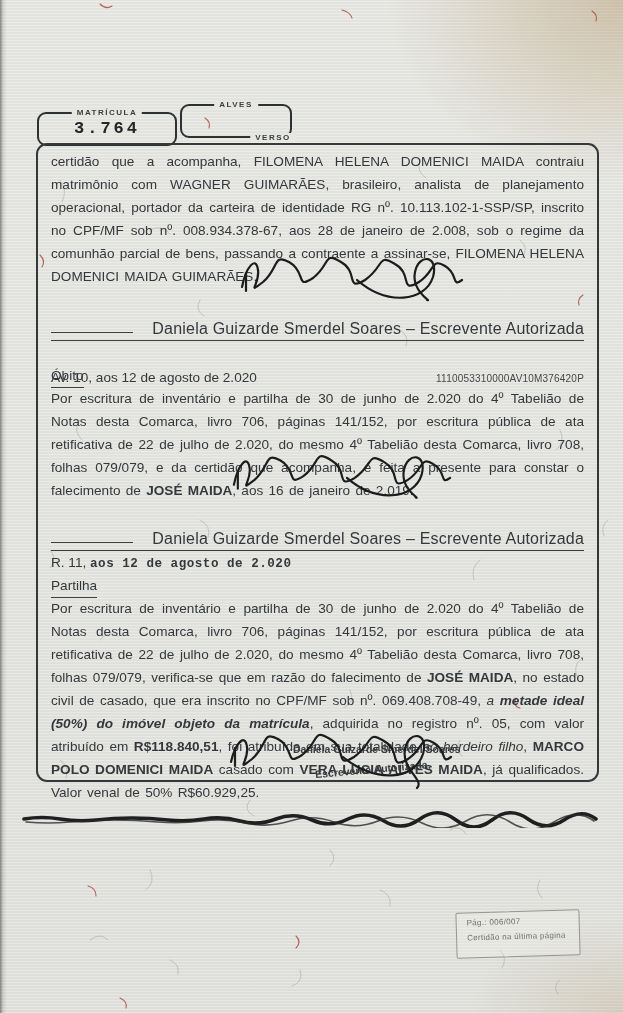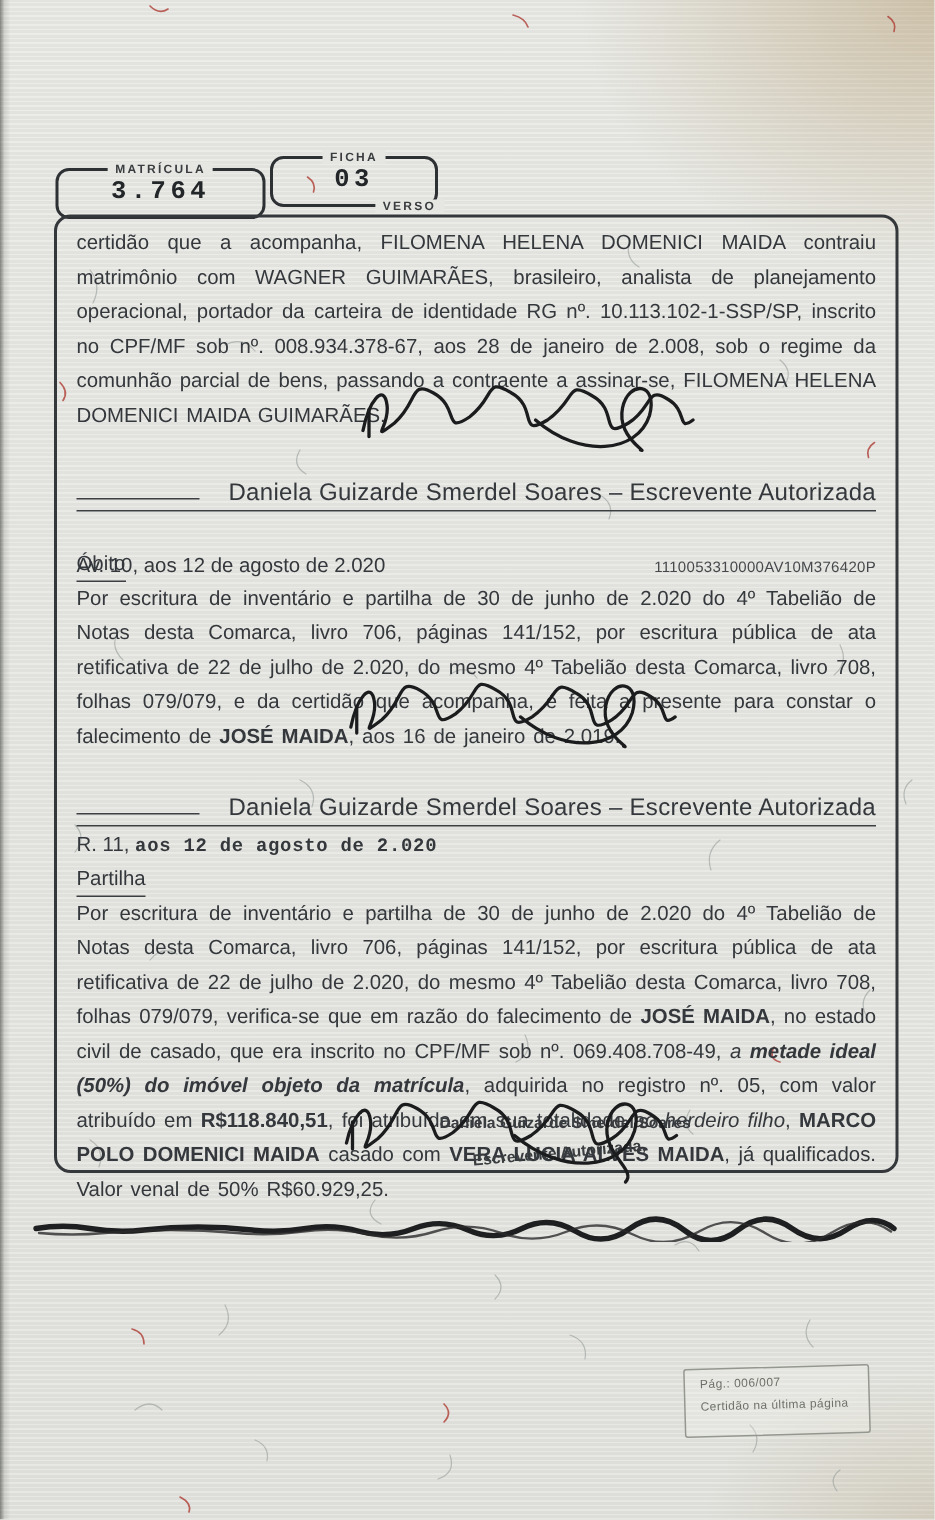--- a/index.html
+++ b/index.html
@@ -134,22 +134,21 @@
       <path d="M205,118 q6,4 4,10"></path>
     <path d="M120,998 q8,4 6,10"></path>
   </g>
 </svg>
 
 <div class="hdr-box" id="matricula-box" style="left:37px;top:112px;width:136px;">
   <span class="hdr-label">MATRÍCULA</span>
   <div class="hdr-value">3.764</div>
 </div>
 <div class="hdr-box" id="ficha-box" style="left:180px;top:104px;width:108px;">
-  <span class="hdr-label">FICHA</span>
-  <div class="hdr-value">03</div>
+  <span class="hdr-label">ALVES</span>
   <span class="hdr-label bottom">VERSO</span>
 </div>
 
 <div class="main-box">
 
   <p class="para"><span class="seg-regular">certidão que a acompanha, FILOMENA HELENA DOMENICI MAIDA contraiu matrimônio com WAGNER GUIMARÃES, brasileiro, analista de planejamento operacional, portador da carteira de identidade RG nº. 10.113.102-1-SSP/SP, inscrito no CPF/MF sob nº. 008.934.378-67, aos 28 de janeiro de 2.008, sob o regime da comunhão parcial de bens, passando a contraente a assinar-se, FILOMENA HELENA DOMENICI MAIDA GUIMARÃES.</span></p>
 
   <div class="sig-spacer1"></div>
 
   <div class="name-row">

